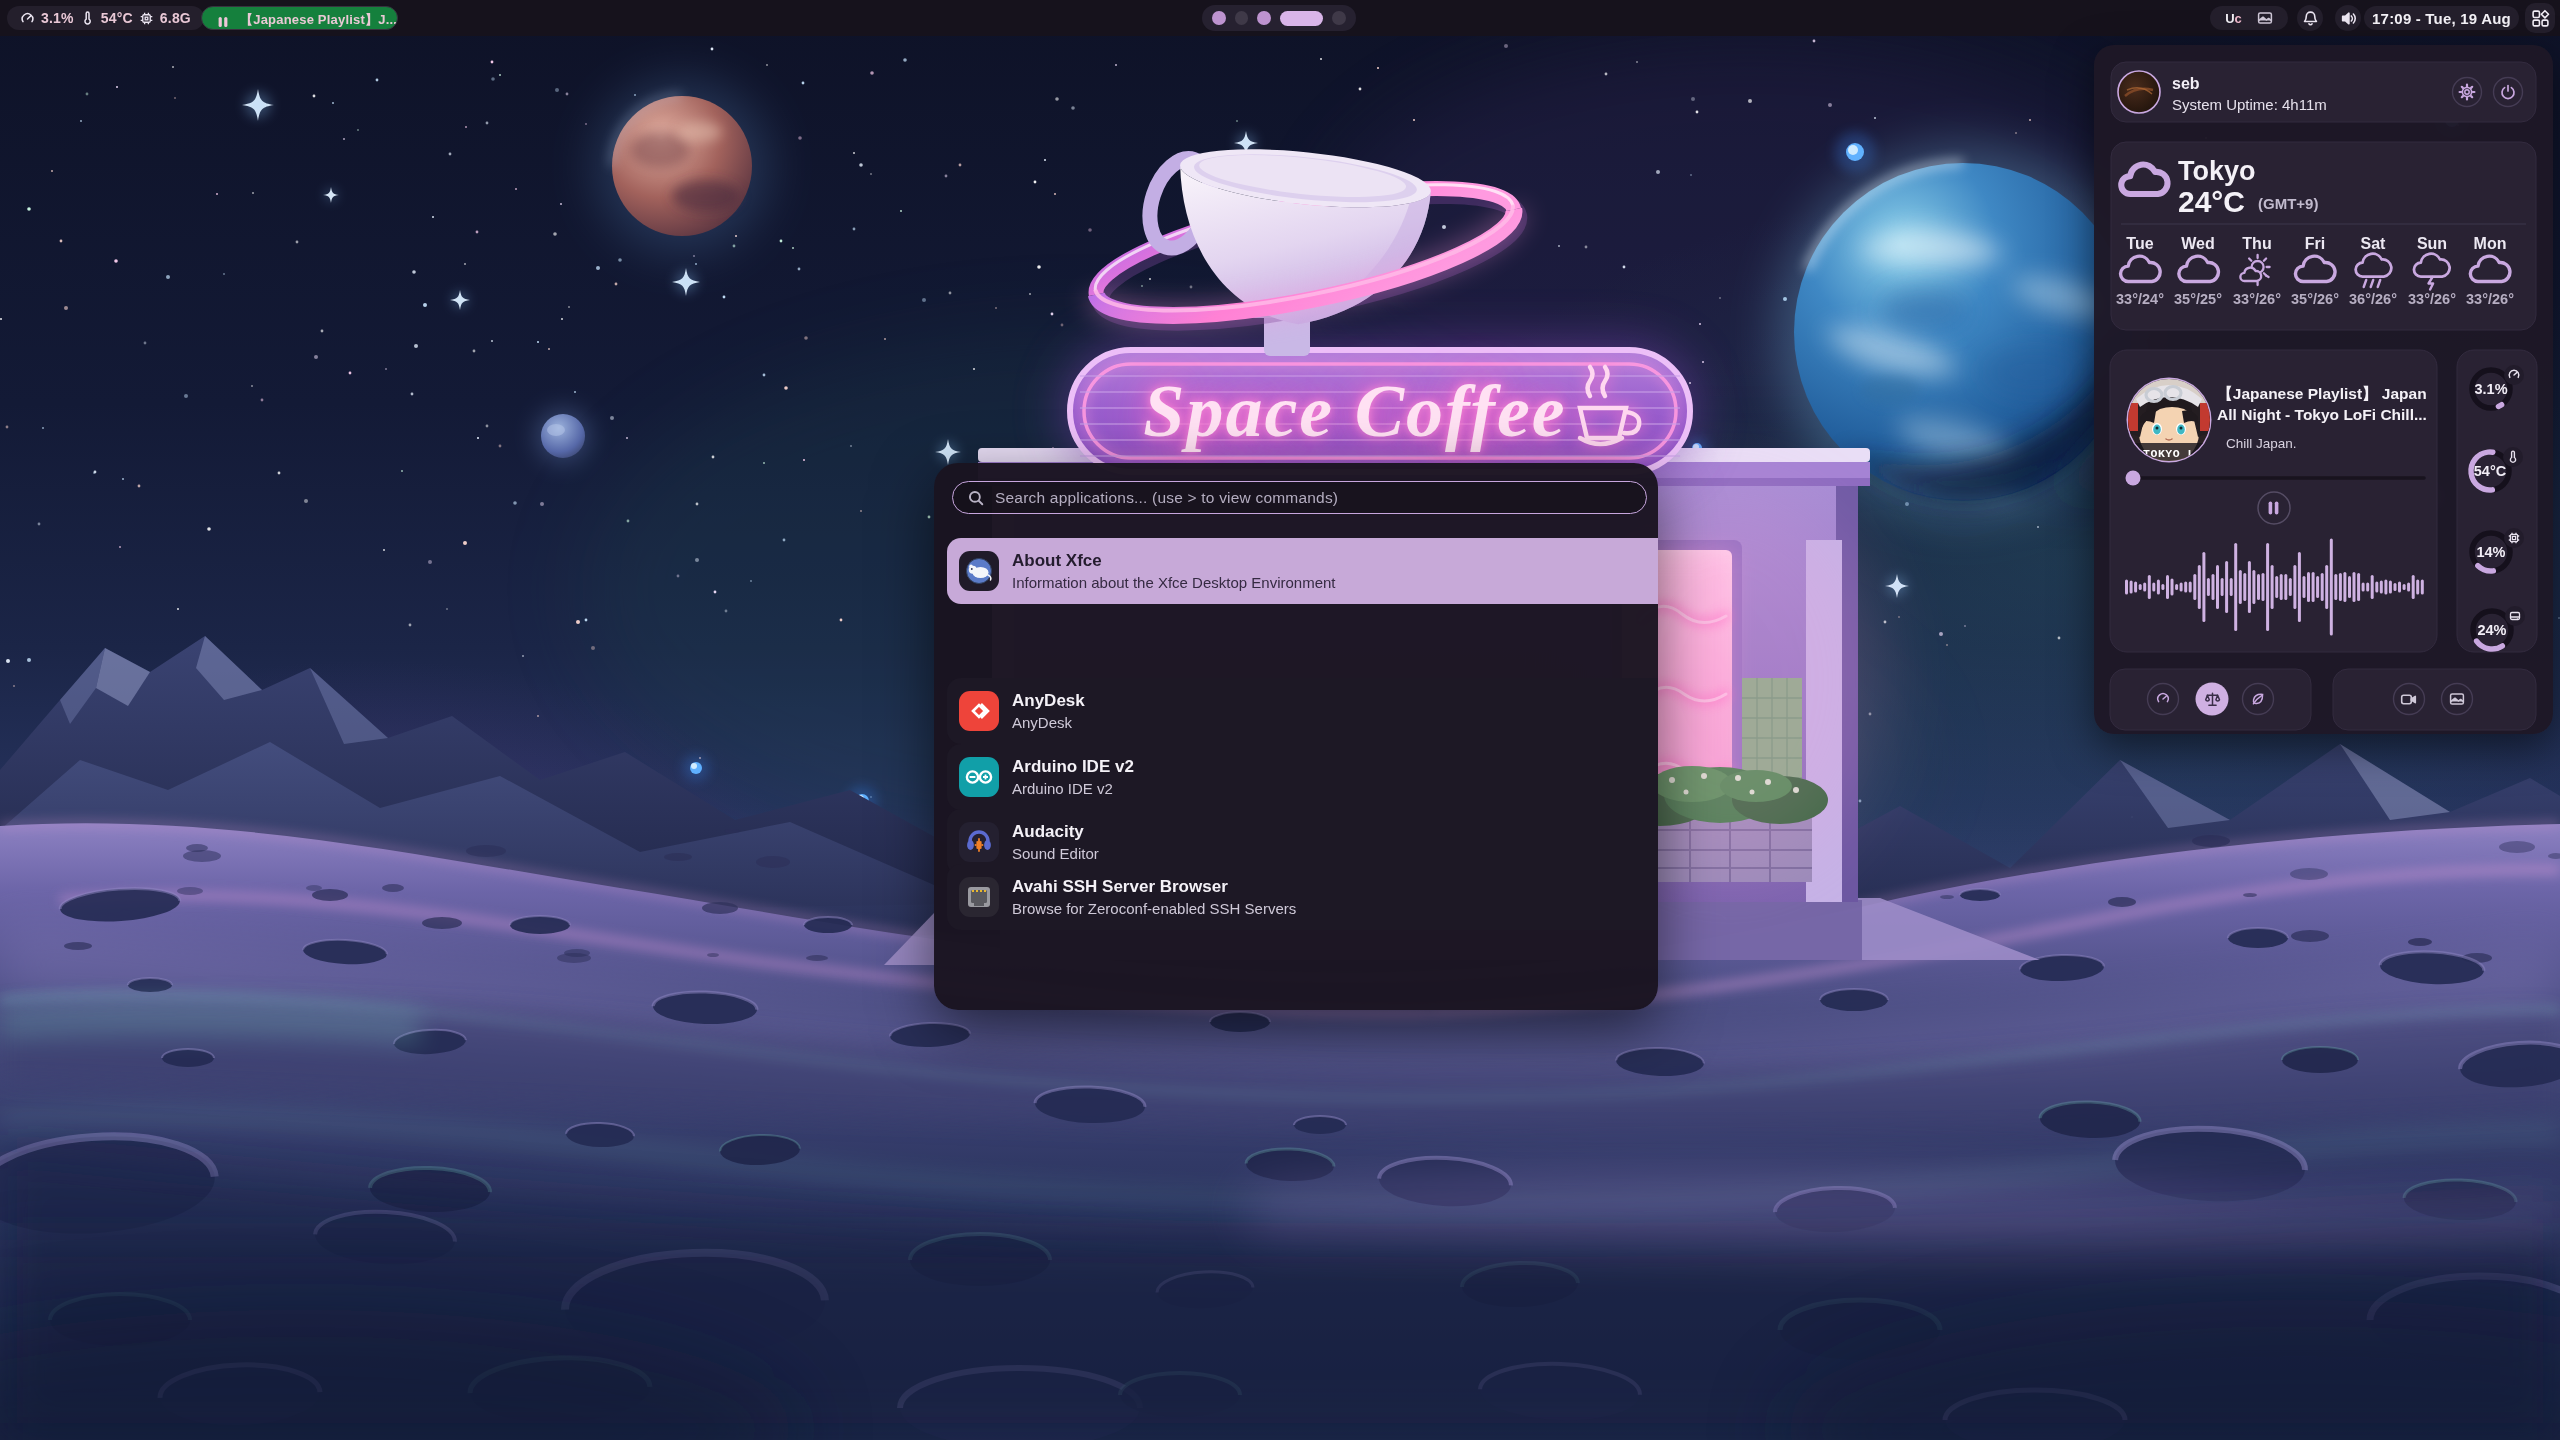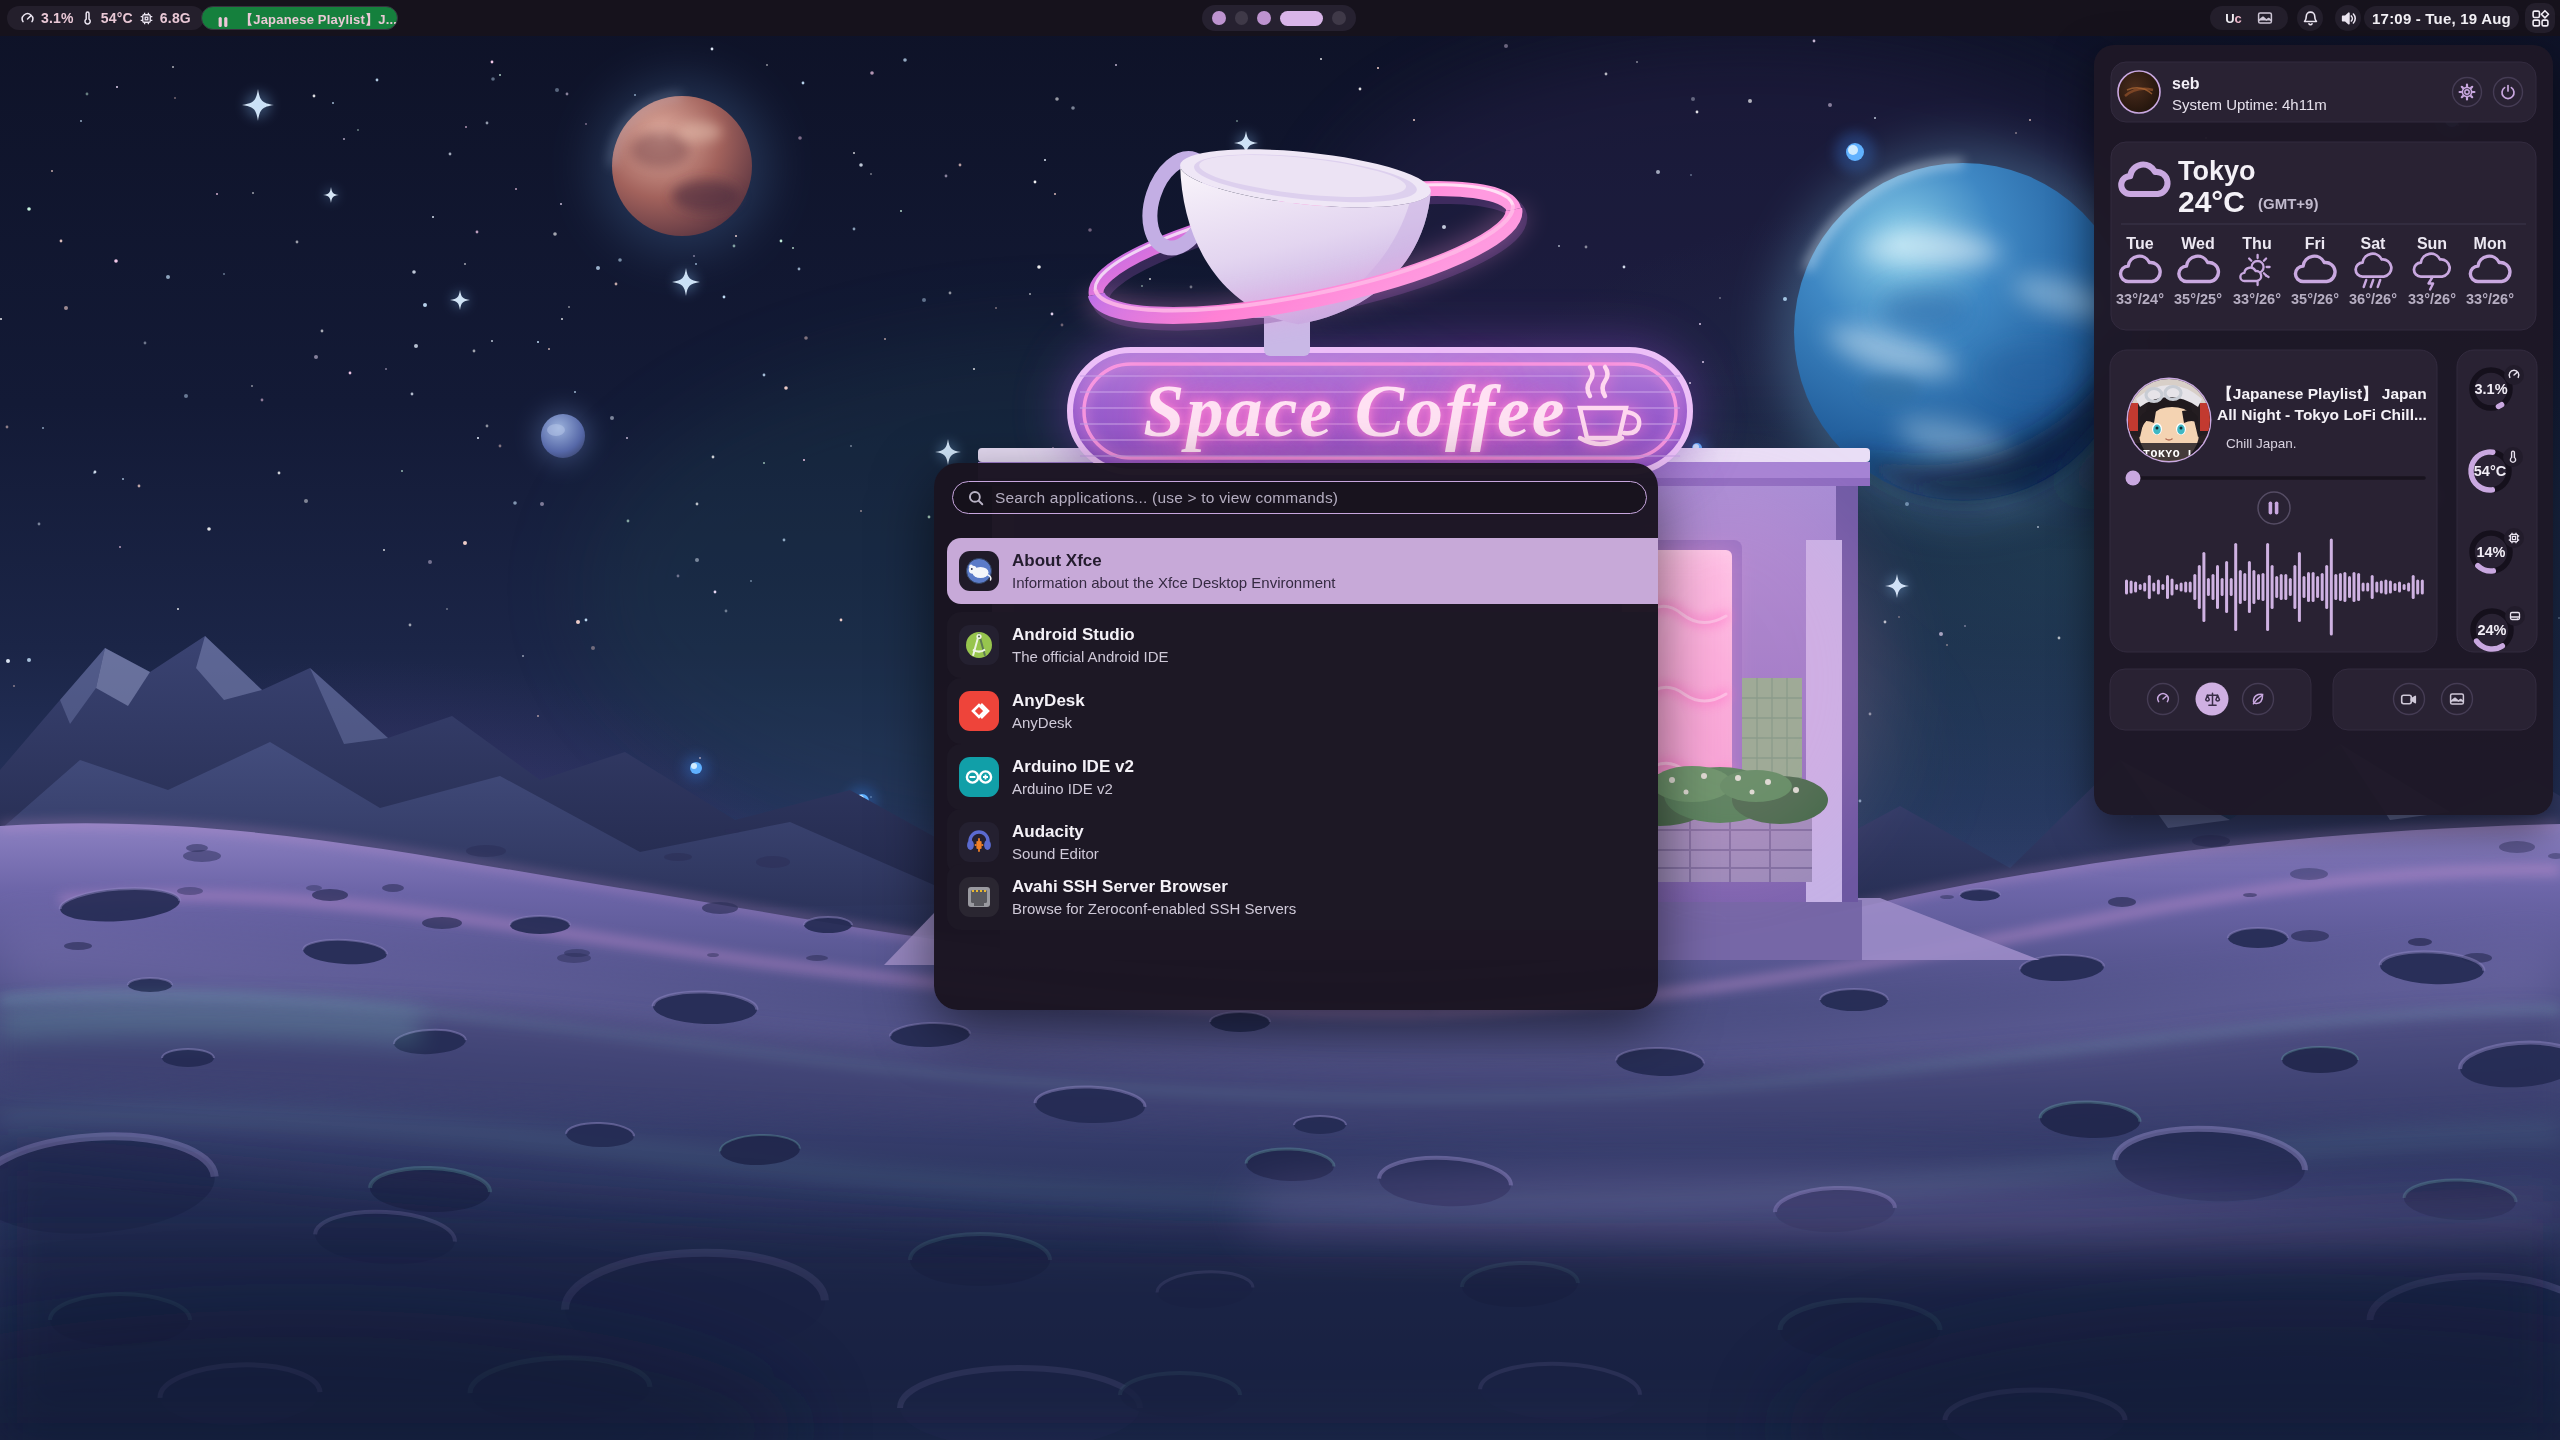--- a/index.html
+++ b/index.html
@@ -28,21 +28,21 @@
 .row { position:absolute; left:13px; width:824px; height:66px; border-radius:14px; background:#1d1825;
   display:flex; align-items:center; gap:13px; padding:0 12px; }
 .row.hl { background:#c7a9d8; }
 .ricon { width:40px; height:40px; flex:0 0 40px; }
 .ricon svg { display:block; }
 .rtitle { font-size:17px; font-weight:700; color:#f4f1f7; margin-bottom:3px; }
 .rsub { font-size:15px; color:#cfc9d8; }
 .row.hl .rtitle { color:#241c2e; }
 .row.hl .rsub { color:#352a42; }
 
-#sidebar { position:absolute; left:2094px; top:45px; width:459px; height:770px; border-radius:20px;
+#sidebar { position:absolute; left:2094px; top:45px; width:459px; height:689px; border-radius:20px;
   background:rgba(30,24,38,0.97); box-shadow:0 14px 40px rgba(0,0,0,0.5); }
 </style></head>
 <body>
 <div id="stage">
 
 <svg id="wp" width="2560" height="1440" viewBox="0 0 2560 1440" xmlns="http://www.w3.org/2000/svg">
 <defs>
 <linearGradient id="sky" x1="0" y1="0" x2="0" y2="1">
 <stop offset="0" stop-color="#0e1227"></stop>
           <stop offset="0.28" stop-color="#131a36"></stop>
@@ -969,37 +969,20 @@
             <circle cx="12" cy="15.2" r="1.8" fill="#f4f6fa"></circle>
             <path d="M 29 24 Q 33 26 31.5 29" stroke="#f4f6fa" stroke-width="1.5" fill="none" stroke-linecap="round"></path>
             <circle cx="12.8" cy="18" r="0.9" fill="#2a3350"></circle>
           </svg>
         </div>
         <div class="rtxt">
           <div class="rtitle">About Xfce</div>
           <div class="rsub">Information about the Xfce Desktop Environment</div>
         </div>
       </div>
-      <div class="row" style="top:149px">
-        <div class="ricon">
-          <svg width="40" height="40" viewBox="0 0 40 40">
-            <rect width="40" height="40" rx="11" fill="#242030"></rect>
-            <circle cx="20" cy="20" r="13" fill="#97c54e"></circle>
-            <path d="M 20 9 L 14.2 30" stroke="#eef4e4" stroke-width="2" stroke-linecap="round"></path>
-            <path d="M 20 9 L 25.8 30" stroke="#5d7a52" stroke-width="2" stroke-linecap="round"></path>
-            <circle cx="20" cy="11.5" r="2.6" fill="#eef4e4"></circle>
-            <circle cx="20" cy="11.5" r="1" fill="#4a6342"></circle>
-            <path d="M 14 24.5 A 9.5 9.5 0 0 0 26 24.5" fill="none" stroke="#eef4e4" stroke-width="2.2"></path>
-          </svg>
-        </div>
-        <div class="rtxt">
-          <div class="rtitle">Android Studio</div>
-          <div class="rsub">The official Android IDE</div>
-        </div>
-      </div>
       <div class="row" style="top:215px">
         <div class="ricon">
           <svg width="40" height="40" viewBox="0 0 40 40">
             <rect width="40" height="40" rx="11" fill="#ee443a"></rect>
             <path d="M 14 20 L 20 14 L 26 20 L 20 26 Z" fill="none" stroke="#ffffff" stroke-width="2.6"></path>
             <path d="M 22 13 L 29 20 L 22 27" fill="none" stroke="#ffffff" stroke-width="2.6"></path>
           </svg>
         </div>
         <div class="rtxt">
           <div class="rtitle">AnyDesk</div>

